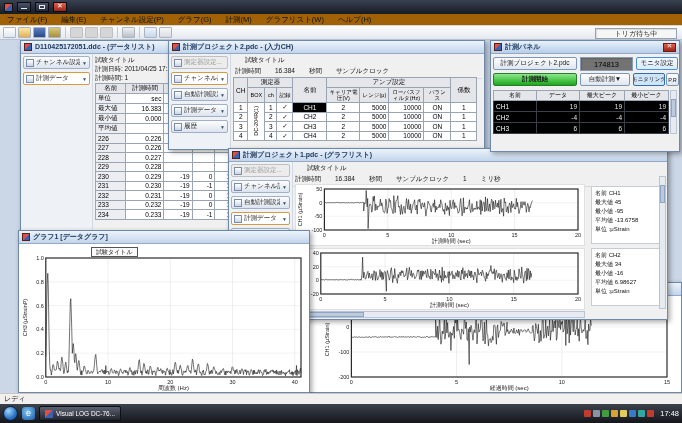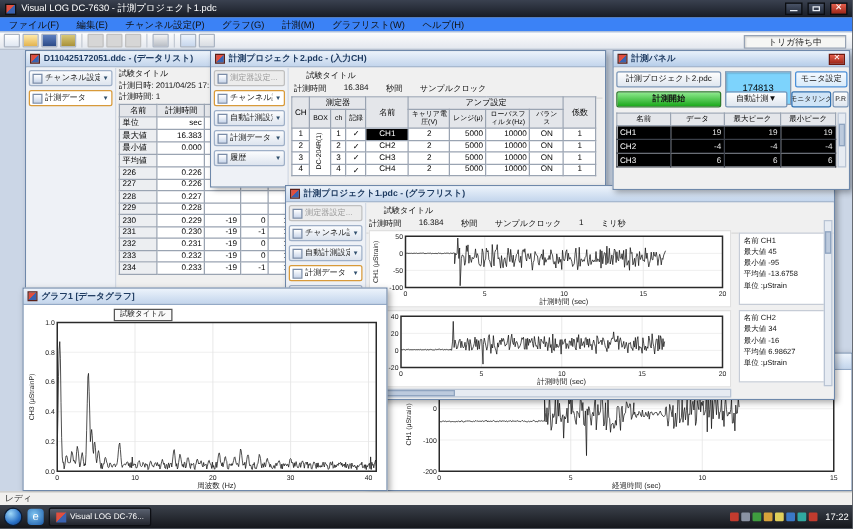--- a/index.html
+++ b/index.html
@@ -8,21 +8,21 @@
 
   
   .titlebar{position:absolute;left:0;top:0;width:682px;height:14px;background:linear-gradient(#3a4150,#171b24);display:flex;align-items:center;padding:0 4px;gap:4px;}
   .titlebar .ttext{color:#fff;font-size:7.5px;white-space:nowrap;flex:1;overflow:hidden;}
   .appicon{width:9px;height:9px;flex:none;background:linear-gradient(135deg,#e04f3f 50%,#3a62b0 50%);border:1px solid #111;}
   .wbtn{width:14px;height:10px;flex:none;border:1px solid #0a0c10;background:linear-gradient(#4a5468,#232a38);position:relative;}
   .wbtn.close{background:linear-gradient(#e4604e,#9c2517);}
   .wbtn.min::before{content:"";position:absolute;left:3px;right:3px;bottom:2px;height:1px;background:#e8ecf4;}
   .wbtn.max::before{content:"";position:absolute;left:3px;right:3px;top:2px;bottom:2px;border:1px solid #e8ecf4;}
   .wbtn.close::before{content:"\2715";position:absolute;left:0;right:0;top:-1px;text-align:center;font-size:7px;color:#fff;}
-  .menubar{position:absolute;left:0;top:14px;width:682px;height:12px;background:#3b82f6;border-bottom:1px solid #d8d6d2;display:flex;align-items:center;}
+  .menubar{position:absolute;left:0;top:14px;width:682px;height:12px;background:#a16207;border-bottom:1px solid #d8d6d2;display:flex;align-items:center;}
   .menubar span{font-size:7.5px;color:#111;padding:0 7px;white-space:nowrap;}
   .toolbar{position:absolute;left:0;top:26px;width:682px;height:14px;background:linear-gradient(#fdfdfd,#e3e7ee);border-bottom:1px solid #b9c2d0;display:flex;align-items:center;padding:0 3px;gap:2px;}
   .tbi{width:13px;height:11px;border:1px solid #aab4c2;border-radius:1px;background:#e8ebf0;flex:none;}
   .i-new{background:linear-gradient(#ffffff,#dfe7f2);}
   .i-open{background:linear-gradient(#ffe9a8,#e2b24e);}
   .i-save{background:linear-gradient(#5c7fc0,#2b4a86);}
   .i-lock{background:linear-gradient(#d8c878,#a89038);}
   .i-cut,.i-copy,.i-paste{background:#d6d6d6;border-color:#c0c0c0;}
   .i-print{background:linear-gradient(#f2f2f2,#b9bec6);}
   .i-window{background:linear-gradient(#eef4fc,#c6d6ec);}
@@ -62,21 +62,21 @@
   td.selcell{background:#000;color:#fff;}
   .subh{font-size:5.5px!important;line-height:1.15;white-space:normal!important;}
   td.boxv{font-size:5.5px;text-align:center;}
   td.boxv span{writing-mode:vertical-rl;transform:rotate(180deg);letter-spacing:0;}
 
   
   .pbtn{position:absolute;height:13px;font-size:6.5px;display:flex;align-items:center;justify-content:center;border:1px solid #7a96b8;border-radius:2px;background:linear-gradient(#fefefe,#dfe6ef);color:#111;white-space:nowrap;overflow:hidden;}
   .pbtn.green{background:linear-gradient(#8de98d,#1aa81a);border-color:#2c7a2c;font-weight:bold;}
   .pbtn.blue{border-color:#4a90d9;background:linear-gradient(#f3f9ff,#d9ebfa);}
   .pbtn.pressed{background:#cfe4f7;border-color:#2f6fb0;}
-  .counter{position:absolute;height:27px;background:#7dd3fc;border:1px solid #8a9ab0;box-shadow:inset 1px 1px 1px rgba(0,0,0,.15);font-size:7.5px;display:flex;align-items:center;justify-content:center;color:#000;}
+  .counter{position:absolute;height:14px;background:#737373;border:1px solid #8a9ab0;box-shadow:inset 1px 1px 1px rgba(0,0,0,.15);font-size:7.5px;display:flex;align-items:center;justify-content:center;color:#000;}
   .ptable td{background:#000;color:#e6e6e6;border-color:#3a3f48;height:11px;}
   .ptable td.pname{color:#fff;text-align:left;}
   .ptable th{height:10px;font-size:6px;}
 
   .vscroll{position:absolute;width:7px;background:#e6ebf2;border:1px solid #b9c4d4;}
   .vscroll .thumb{position:absolute;left:0;right:0;top:8px;height:18px;background:#bccadd;border:1px solid #8fa4c0;}
   .hscroll{position:absolute;height:7px;background:#e6ebf2;border:1px solid #b9c4d4;}
   .hscroll .thumb{position:absolute;top:0;bottom:0;left:8px;width:60px;background:#bccadd;border:1px solid #8fa4c0;}
 
   .chart{position:absolute;}
@@ -97,21 +97,20 @@
   .tico{width:7px;height:7px;border-radius:1px;flex:none;}
   .clock{color:#fff;font-size:7.5px;margin-left:4px;white-space:nowrap;}
 </style>
 </head>
 <body>
 
 <div class="screen">
 
   <div class="titlebar">
     <span class="appicon"></span>
-    <span class="ttext">Visual LOG DC-7630 - 計測プロジェクト1.pdc</span>
     <span class="wbtn min"></span>
     <span class="wbtn max"></span>
     <span class="wbtn close"></span>
   </div>
 
   <div class="menubar">
       <span>ファイル(F)</span>
       <span>編集(E)</span>
       <span>チャンネル設定(P)</span>
       <span>グラフ(G)</span>
@@ -654,17 +653,17 @@
     </span>
     <span class="tray">
       <span class="tico" style="background:#c23b2e;"></span>
       <span class="tico" style="background:#8a93a3;"></span>
       <span class="tico" style="background:#3f9d3f;"></span>
       <span class="tico" style="background:#d8a23a;"></span>
       <span class="tico" style="background:#e0cf5a;"></span>
       <span class="tico" style="background:#3a78c8;"></span>
       <span class="tico" style="background:#30a8a0;"></span>
       <span class="tico" style="background:#c23b2e;"></span>
-      <span class="clock">17:22</span>
+      <span class="clock">17:48</span>
     </span>
   </div>
 
 </div>
 
 </body></html>

